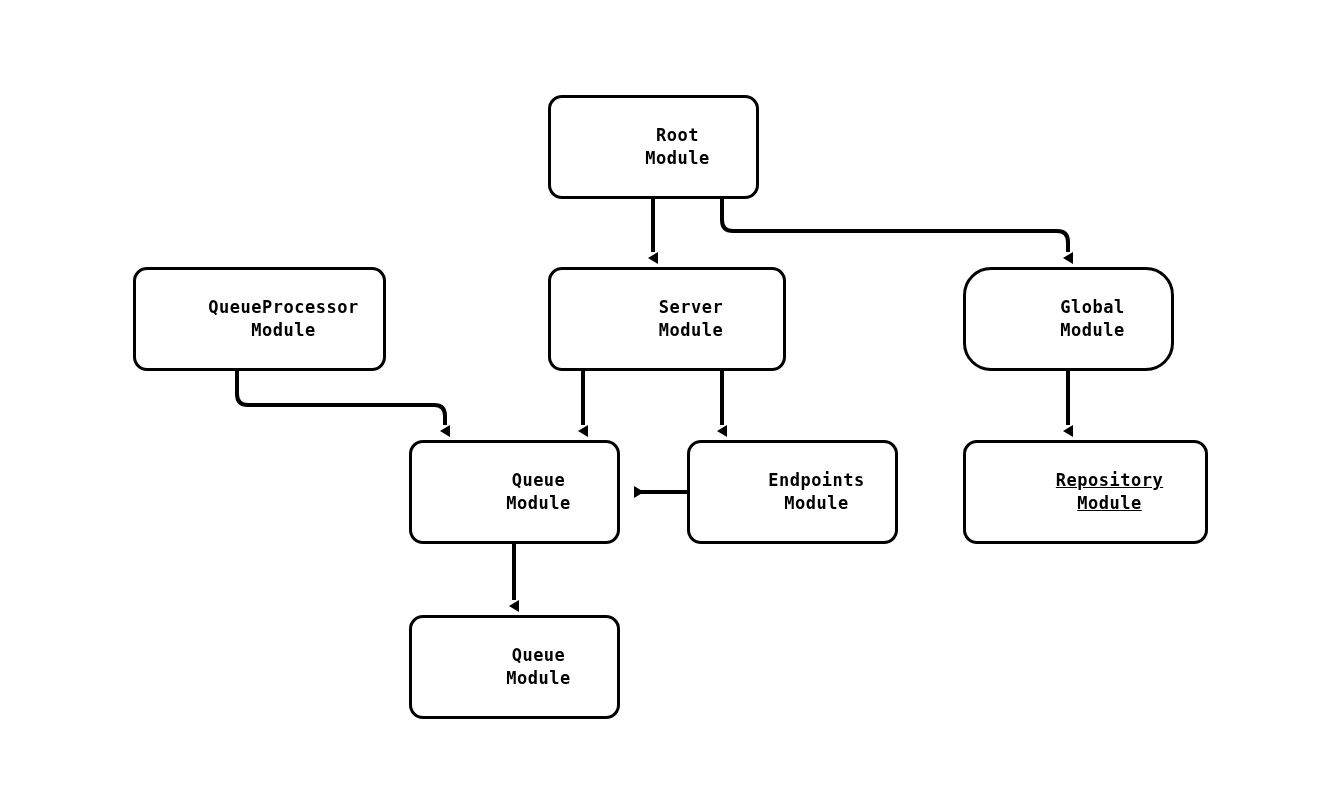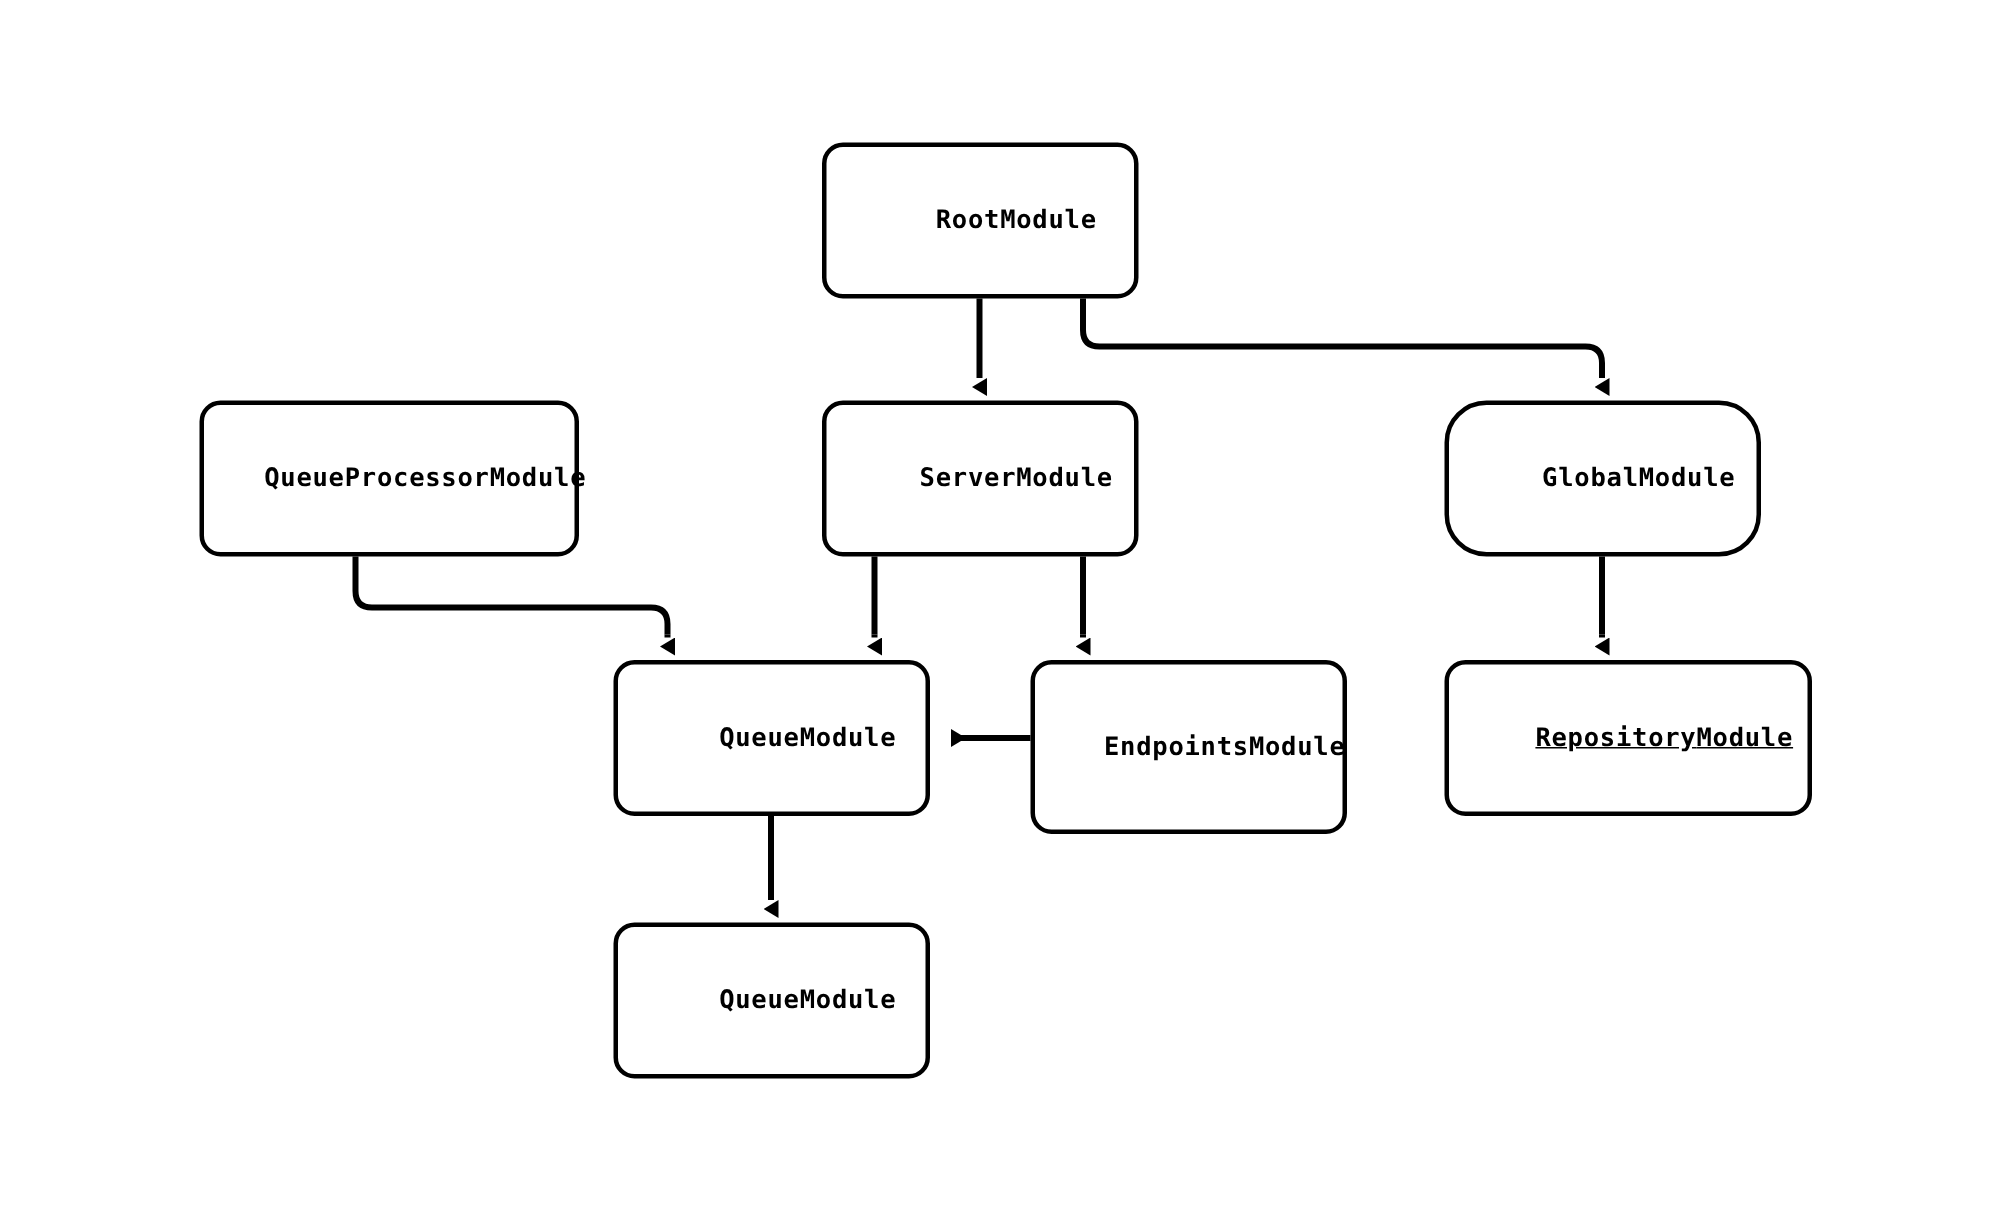--- a/index.html
+++ b/index.html
@@ -27,21 +27,21 @@
     width: 1337px;
     height: 809px;
   }
   .node-box {
     position: absolute;
     box-sizing: border-box;
     background: #ffffff;
     border: 3px solid #000000;
     border-radius: 14px;
     display: flex;
-    flex-direction: row;
+    flex-direction: column;
     align-items: center;
     justify-content: center;
     z-index: 2;
     padding-left: 48px;
   }
   .node-label-line {
     font-family: "DejaVu Sans Mono", "Liberation Mono", monospace;
     font-size: 17px;
     font-weight: 700;
     line-height: 23px;
@@ -97,36 +97,36 @@
   <div class="node-box" style="left:548px; top:95px; width:211px; height:104px;">
     <div class="node-label-line">Root</div>
     <div class="node-label-line">Module</div>
   </div>
 
   <div class="node-box" style="left:133px; top:267px; width:253px; height:104px;">
     <div class="node-label-line">QueueProcessor</div>
     <div class="node-label-line">Module</div>
   </div>
 
-  <div class="node-box" style="left:548px; top:267px; width:211px; height:104px;">
+  <div class="node-box" style="left:548px; top:267px; width:238px; height:104px;">
     <div class="node-label-line">Server</div>
     <div class="node-label-line">Module</div>
   </div>
 
   <div class="node-box" style="left:963px; top:267px; width:211px; height:104px;border-radius:28px;">
     <div class="node-label-line">Global</div>
     <div class="node-label-line">Module</div>
   </div>
 
   <div class="node-box" style="left:409px; top:440px; width:211px; height:104px;">
     <div class="node-label-line">Queue</div>
     <div class="node-label-line">Module</div>
   </div>
 
-  <div class="node-box" style="left:687px; top:440px; width:211px; height:116px;">
+  <div class="node-box" style="left:687px; top:440px; width:211px; height:104px;">
     <div class="node-label-line">Endpoints</div>
     <div class="node-label-line">Module</div>
   </div>
 
   <div class="node-box" style="left:963px; top:440px; width:245px; height:104px;text-decoration:underline;">
     <div class="node-label-line">Repository</div>
     <div class="node-label-line">Module</div>
   </div>
 
   <div class="node-box" style="left:409px; top:615px; width:211px; height:104px;">

